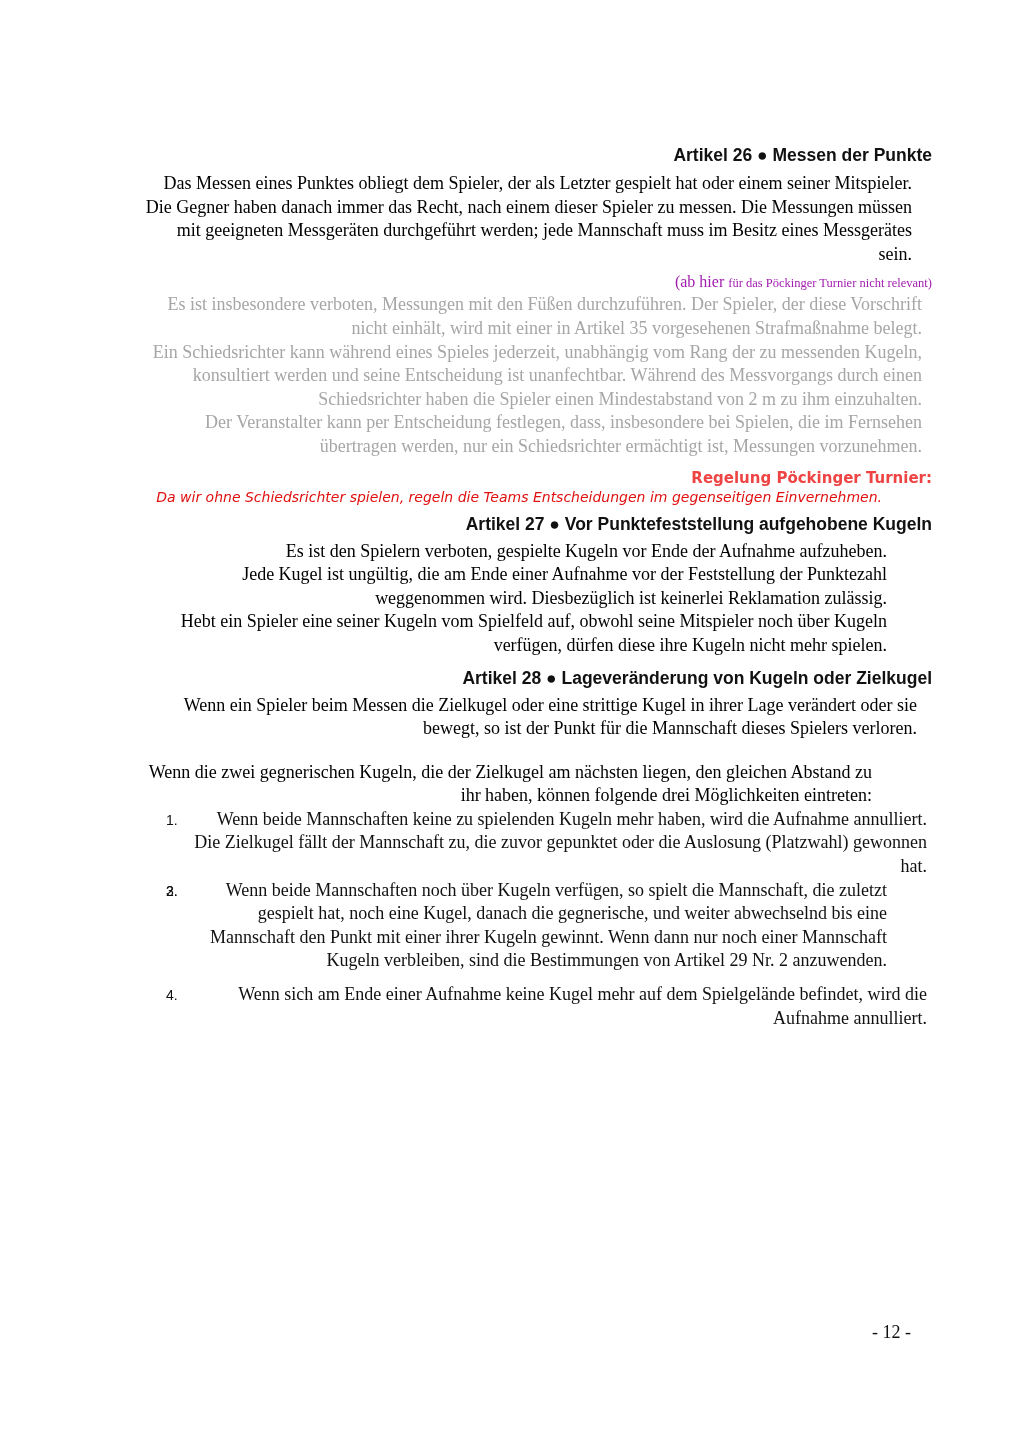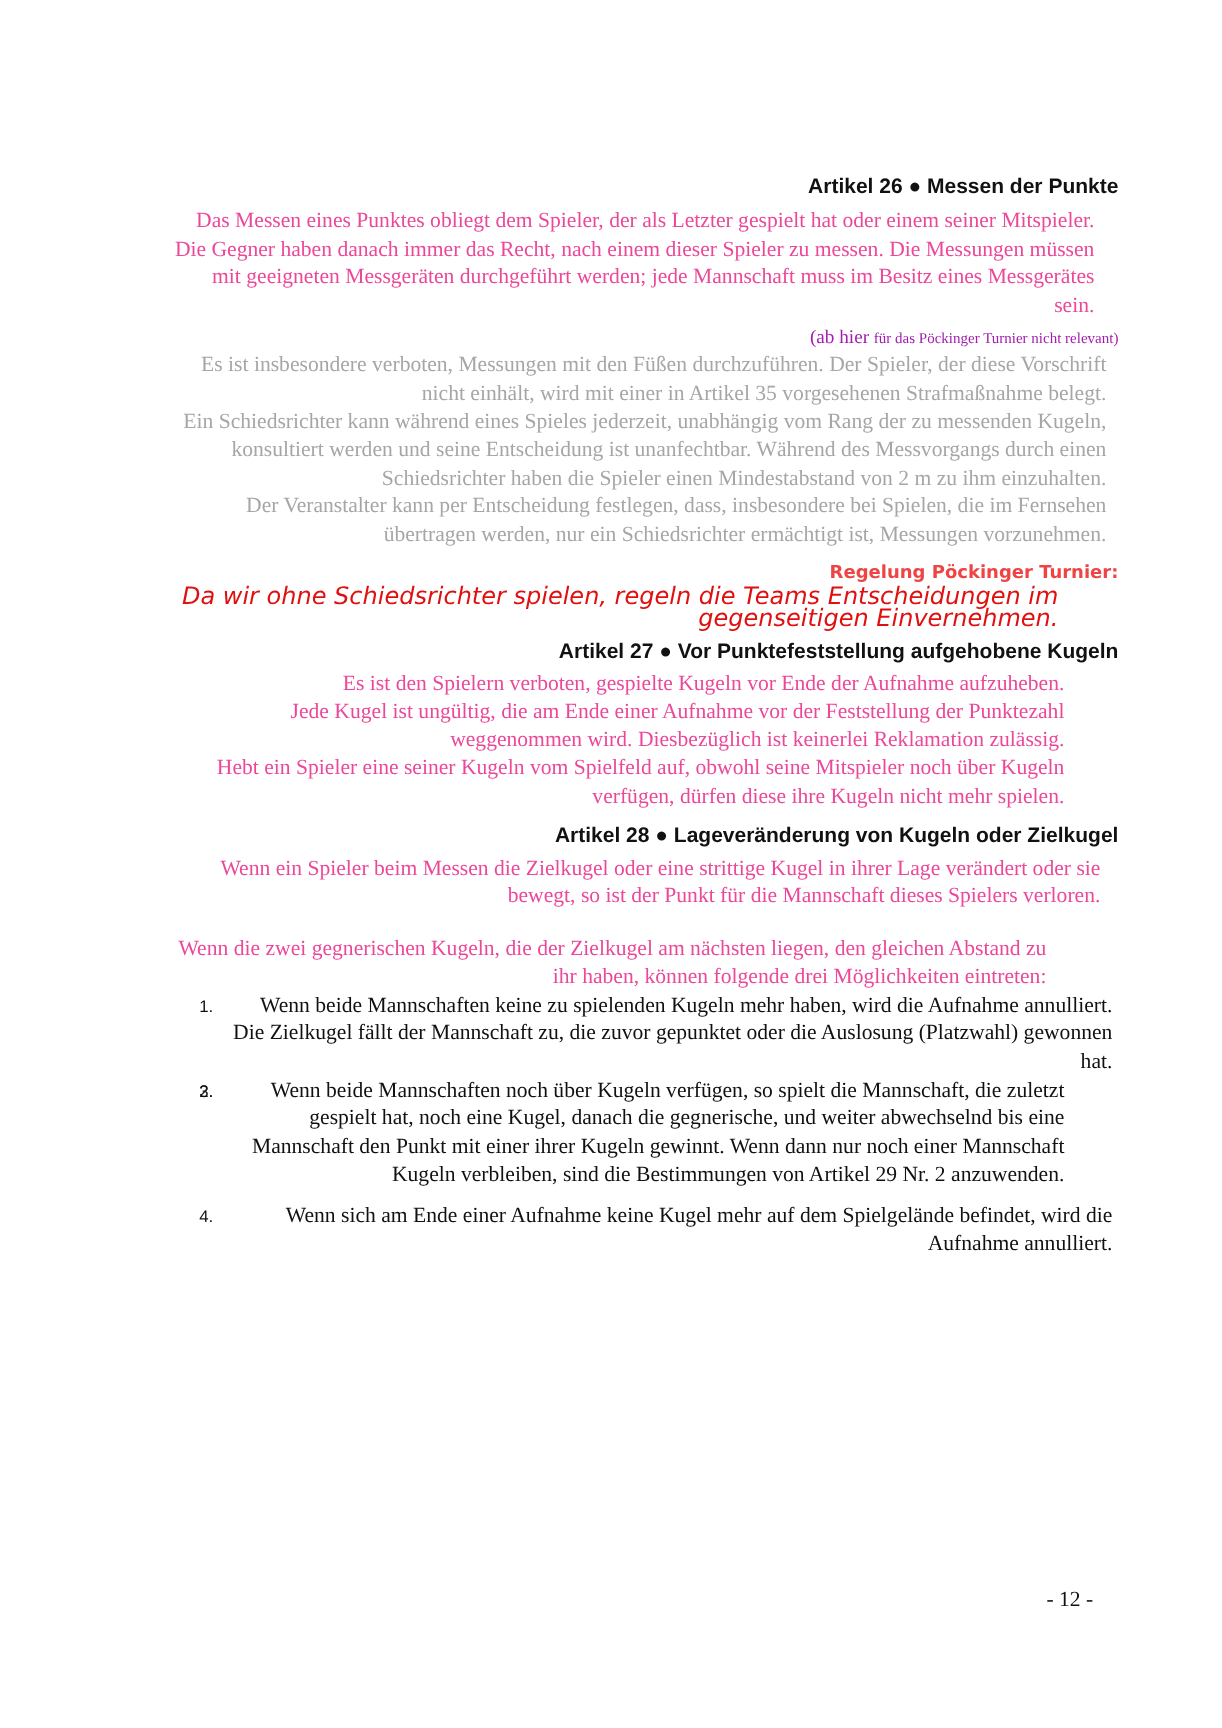--- a/index.html
+++ b/index.html
@@ -34,21 +34,21 @@
       font-size: 17.5px;
       color: #111111;
       margin: 0;
       line-height: 24px;
       white-space: nowrap;
     }
     .body-text {
       font-family: "Liberation Serif", serif;
       font-size: 18px;
       line-height: 23.6px;
-      color: #ec4899;
+      color: #000000;
       margin: 0;
     }
     .body-text p {
       margin: 0;
     }
     .faded {
       color: #a6a6a6;
     }
     .note-red {
       font-family: "Liberation Serif", serif;
@@ -64,21 +64,21 @@
       font-family: "DejaVu Sans", sans-serif;
       font-weight: bold;
       font-size: 15px;
       color: #ef4444;
       margin: 0;
       line-height: 19px;
     }
     .regelung-text {
       font-family: "DejaVu Sans", sans-serif;
       font-style: italic;
-      font-size: 20px;
+      font-size: 14px;
       color: #e01010;
       margin: 0;
       line-height: 19px;
     }
     ol.rules {
       list-style: none;
       margin: 0;
       padding: 0;
     }
     ol.rules li {

